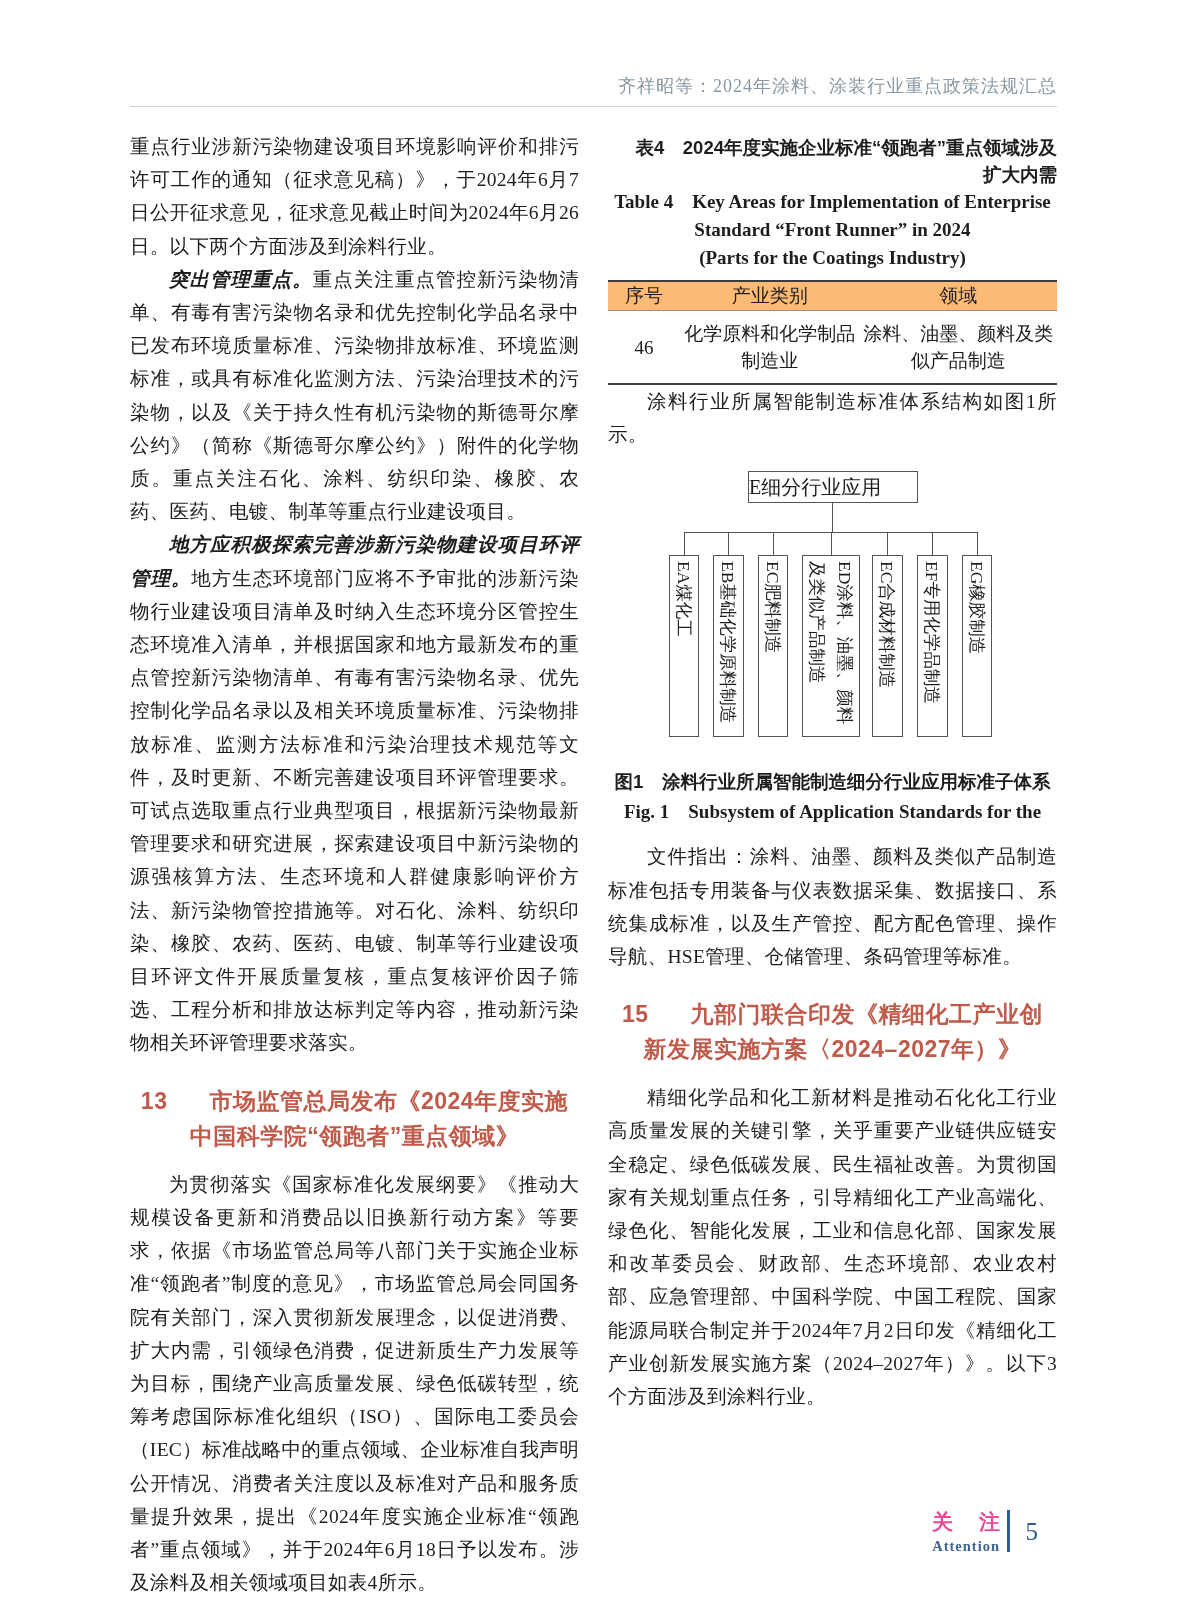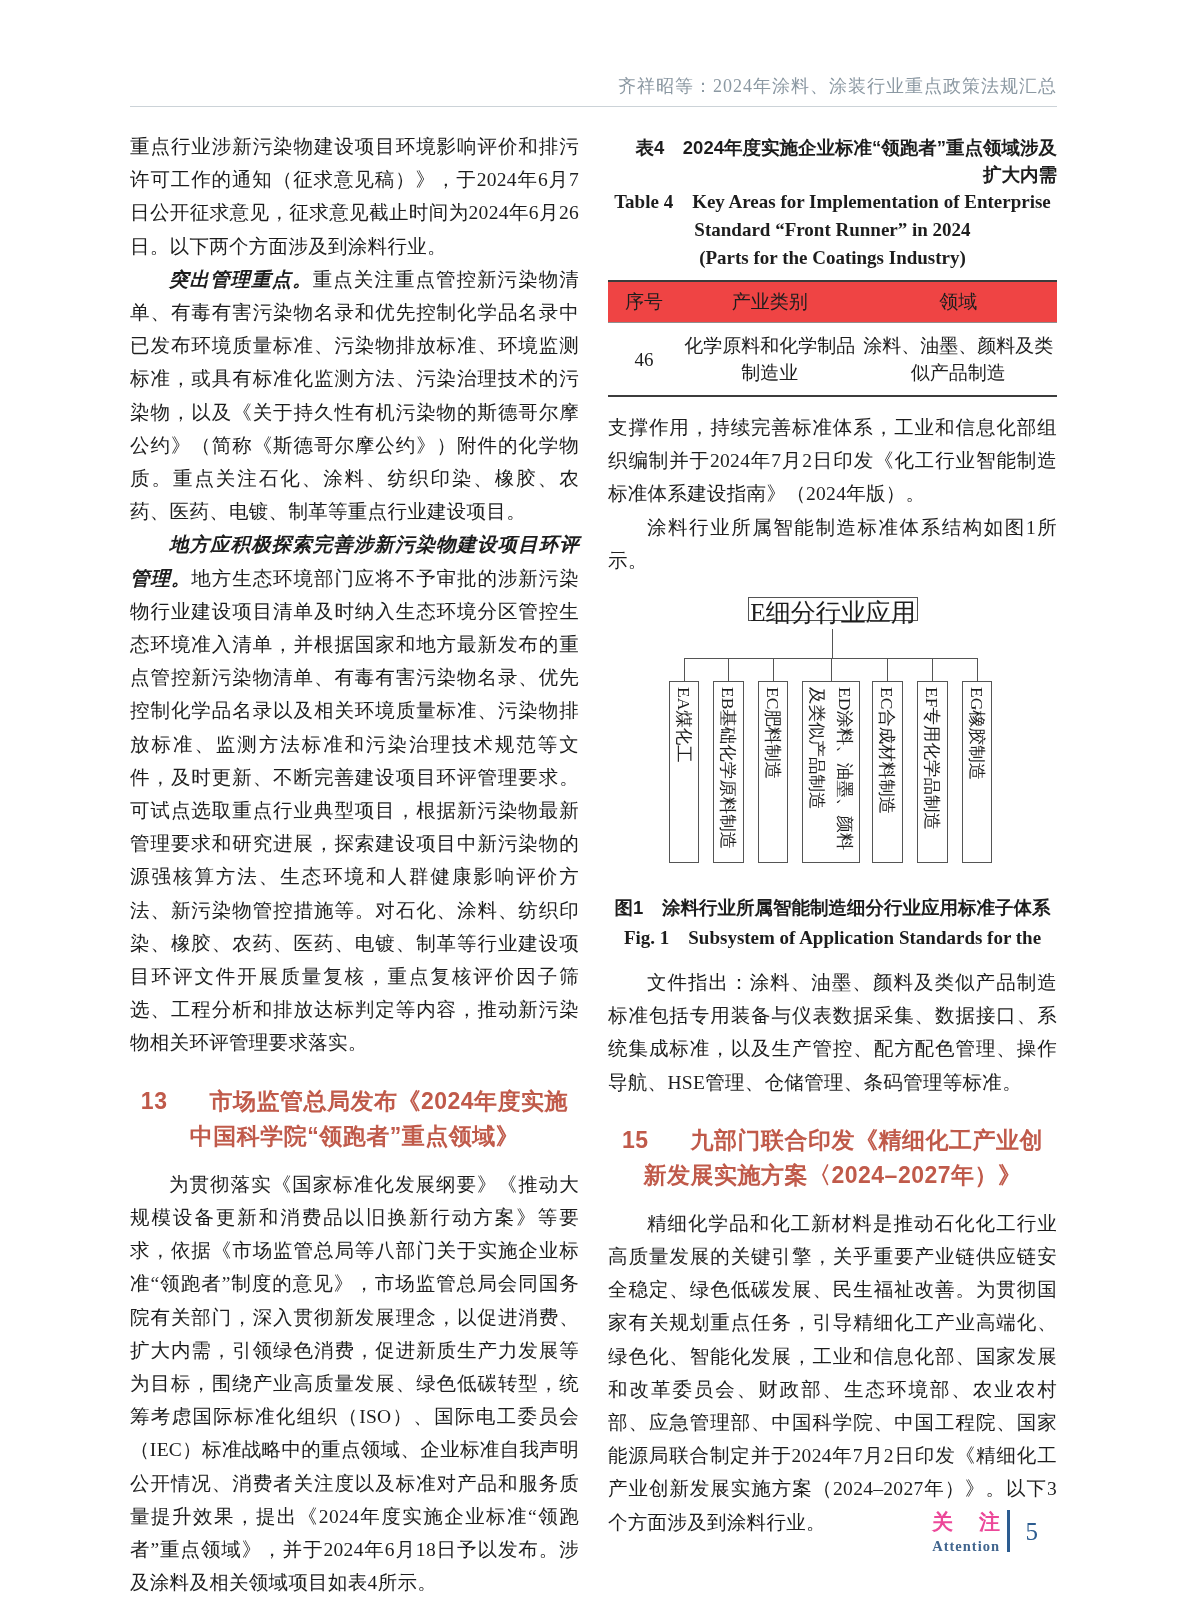--- a/index.html
+++ b/index.html
@@ -28,30 +28,30 @@
   .sec-l1 { display:flex; justify-content:center; gap:42px;text-align:right; }
   .sec-l2 { text-align:center; }
 
   
   .tbl-block { margin-top:4px; }
   .tbl-title-zh { font-family:"Liberation Sans","DejaVu Sans",sans-serif; font-weight:700;
                   font-size:18.5px; line-height:27px; text-align:right; }
   .tbl-title-en { font-weight:700; font-size:19px; line-height:28px; text-align:center; }
   table.t4 { width:100%; border-collapse:collapse; margin-top:8px;
              border-top:2px solid #3c3c3c; border-bottom:2px solid #3c3c3c; }
-  table.t4 th { background:#ef4444; font-weight:400; font-size:19px; padding:7px 2px;
+  table.t4 th { background:#fdba74; font-weight:400; font-size:19px; padding:1px 2px;
                 border-bottom:1px solid #8f8f8f; }
   table.t4 td { font-size:19px; text-align:center; padding:9px 2px; line-height:27px; }
   .w1 { width:16%; } .w2 { width:40%; } .w3 { width:44%; }
 
   
   .fig { position:relative; height:292px; margin:14px 0 10px 0; }
   .fig .box { position:absolute; border:1px solid #555; background:#fff; }
-  .fig .root { left:140px; top:6px; width:170px; height:24px; text-align:center;
-               font-size:25px; line-height:30px; }
+  .fig .root { left:140px; top:6px; width:170px; height:32px; 
+               font-size:20px; line-height:30px; }
   .fig .line { position:absolute; background:#555; }
   .stem { left:224px; top:38px; width:1px; height:29px; }
   .hbar { left:76px; top:67px; width:294px; height:1px; }
   .drop { top:68px; width:1px; height:22px; }
   .d0{left:76px;} .d1{left:120px;} .d2{left:165px;} .d3{left:223px;}
   .d4{left:279px;} .d5{left:324px;} .d6{left:369px;}
   .child { top:90px; height:182px; }
   .b0{left:61px;width:30px;} .b1{left:105px;width:31px;} .b2{left:150px;width:30px;}
   .b3{left:194px;width:58px;} .b4{left:264px;width:31px;} .b5{left:309px;width:31px;}
   .b6{left:354px;width:30px;}
@@ -118,21 +118,20 @@
         <tbody>
           <tr>
             <td>46</td>
             <td>化学原料和化学制品制造业</td>
             <td>涂料、油墨、颜料及类似产品制造</td>
           </tr>
         </tbody>
       </table>
     </div>
 
-    <p class="para after-fig">支撑作用，持续完善标准体系，工业和信息化部组织编制并于2024年7月2日印发《化工行业智能制造标准体系建设指南》（2024年版）。</p>
     <p class="para indent">涂料行业所属智能制造标准体系结构如图1所示。</p>
 
     <div class="fig">
       <div class="box root">E细分行业应用</div>
       <div class="line stem"></div>
       <div class="line hbar"></div>
       <div class="line drop d0"></div>
       <div class="line drop d1"></div>
       <div class="line drop d2"></div>
       <div class="line drop d3"></div>

